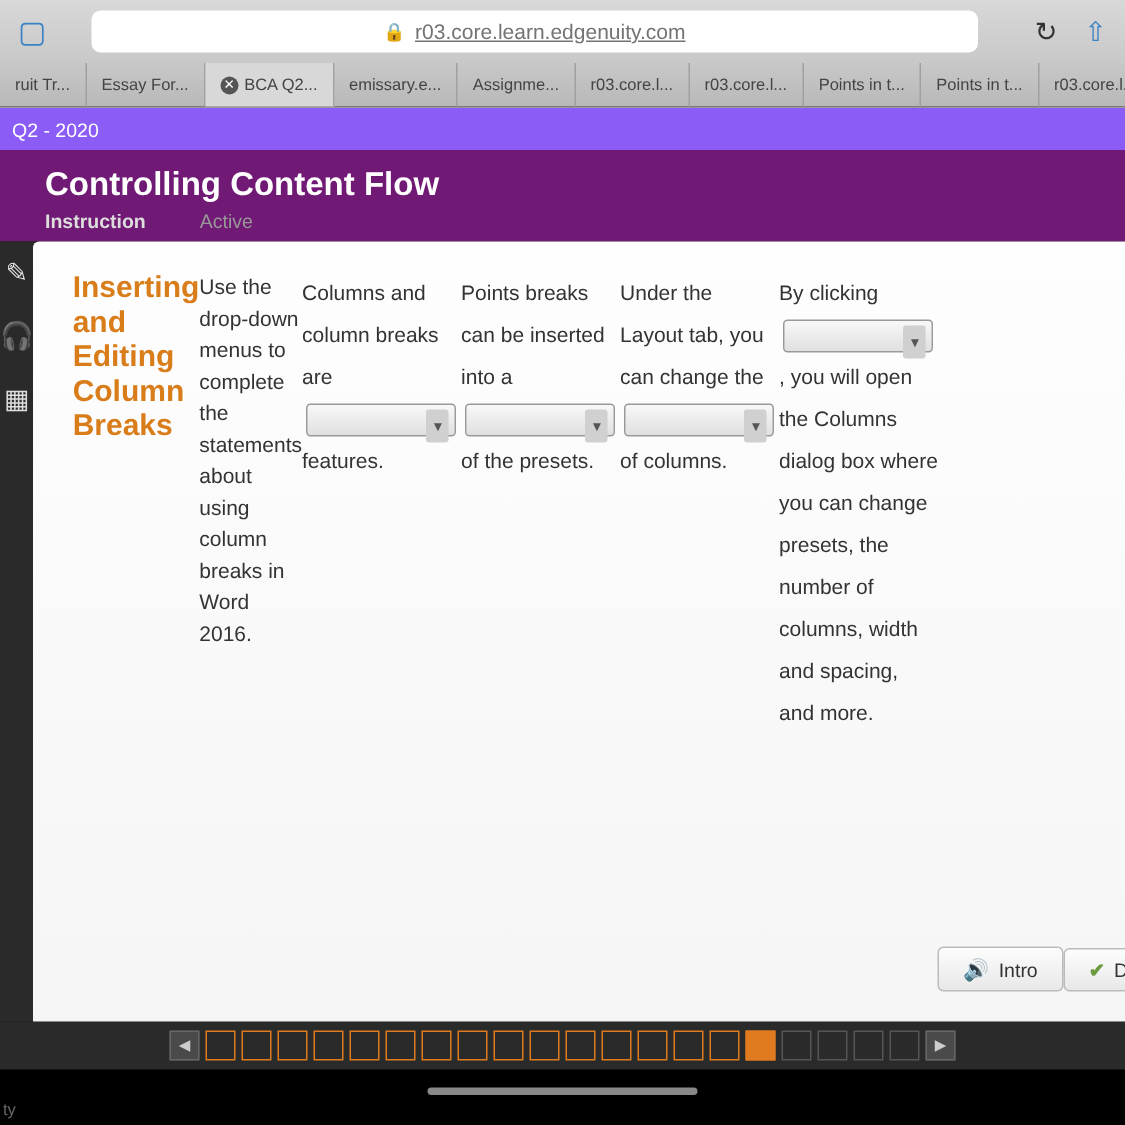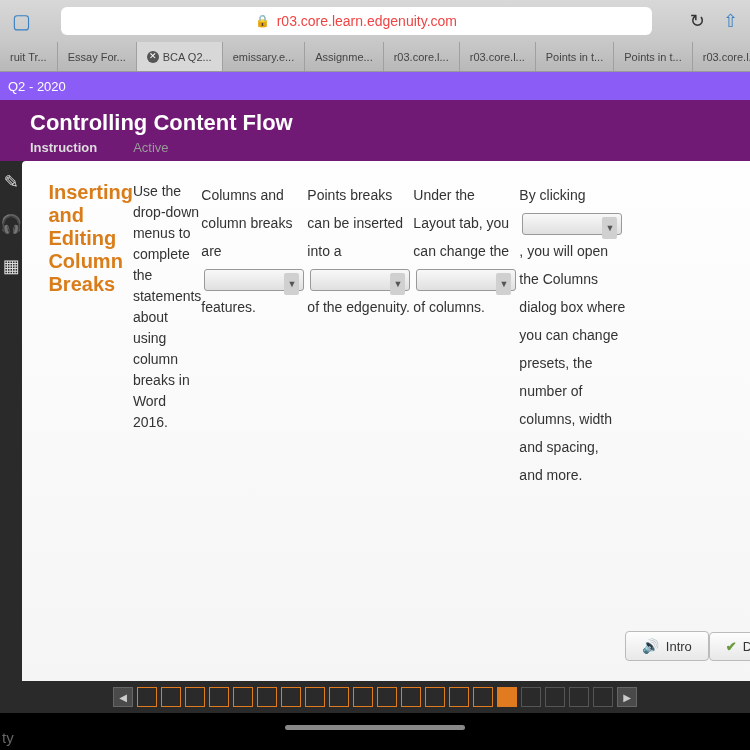--- a/index.html
+++ b/index.html
@@ -2,21 +2,21 @@
 <html><head>
   <meta charset="utf-8">
   <style>
     * { margin: 0; padding: 0; box-sizing: border-box; font-family: Arial, Helvetica, sans-serif; }
     body { width: 750px; height: 750px; background: #000; overflow: hidden; position: relative; }
     
     .browser-bar { height: 42px; background: linear-gradient(#d8d8d8, #c8c8c8); display: flex; align-items: center; padding: 0 12px; gap: 10px; }
     .book-icon { color: #3b82c4; font-size: 20px; }
     .url-area { flex: 1; display: flex; align-items: center; justify-content: center; gap: 6px; background: #fff; border-radius: 6px; height: 28px; padding: 0 16px; margin: 0 20px; }
     .lock-icon { font-size: 12px; color: #555; }
-    .url-text { font-size: 14px; color: #ef4444; }
+    .url-text { font-size: 14px; color: #737373; text-decoration: underline; }
     .refresh-icon { font-size: 18px; color: #333; padding: 0 8px; }
     .share-icon { color: #3b82c4; font-size: 18px; }
     
     .tabs-bar { height: 30px; background: linear-gradient(#c8c8c8, #b8b8b8); display: flex; border-bottom: 1px solid #999; }
     .tab { flex: 0 0 auto; padding: 0 10px; font-size: 11px; color: #444; display: flex; align-items: center; border-right: 1px solid #a0a0a0; white-space: nowrap; height: 100%; gap: 4px; }
     .tab.active { background: #d8d8d8; }
     .tab-close { width: 12px; height: 12px; background: #555; border-radius: 50%; display: inline-flex; align-items: center; justify-content: center; color: #fff; font-size: 9px; line-height: 1; }
     
     .top-banner { height: 28px; background: #8b5cf6; color: #fff; display: flex; align-items: center; padding: 0 8px; font-size: 13px; }
     
@@ -42,21 +42,21 @@
     .btn .check { color: #6b9b3e; font-weight: bold; }
     .btn .speaker { font-size: 14px; }
     
     .progress-bar { height: 32px; background: #2a2a2a; display: flex; align-items: center; justify-content: center; gap: 4px; }
     .prog-arrow { width: 20px; height: 20px; background: #4a4a4a; border: 1px solid #666; display: flex; align-items: center; justify-content: center; font-size: 10px; color: #ccc; }
     .prog-box { width: 20px; height: 20px; border: 1px solid #e07b1f; }
     .prog-box.current { background: #e07b1f; }
     .prog-box.future { border-color: #555; }
     
     .home-bar { position: absolute; bottom: 20px; left: 50%; transform: translateX(-50%); width: 180px; height: 5px; background: #888; border-radius: 3px; }
-    .corner-text { position: absolute; bottom: 4px; left: 2px; color: #666; font-size: 15px; }
+    .corner-text { position: absolute; bottom: 4px; left: 2px; color: #666; font-size: 11px; }
   </style>
 </head>
 <body>
 
 <div class="browser-bar">
   <span class="book-icon">▢</span>
   <div class="url-area">
     <span class="lock-icon">🔒</span>
     <span class="url-text">r03.core.learn.edgenuity.com</span>
   </div>
@@ -123,21 +123,21 @@
 
     <div class="statement">
       <span>Columns and column breaks are </span>
       <span class="dropdown"></span>
       <span> features.</span>
     </div>
 
     <div class="statement">
       <span>Points breaks can be inserted into a </span>
       <span class="dropdown"></span>
-      <span> of the edgenuity.</span>
+      <span> of the presets.</span>
     </div>
 
     <div class="statement">
       <span>Under the Layout tab, you can change the </span>
       <span class="dropdown"></span>
       <span> of columns.</span>
     </div>
 
     <div class="statement">
       <span>By clicking </span>

